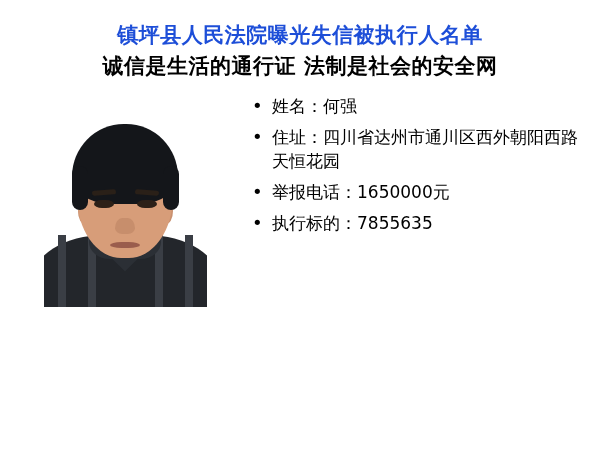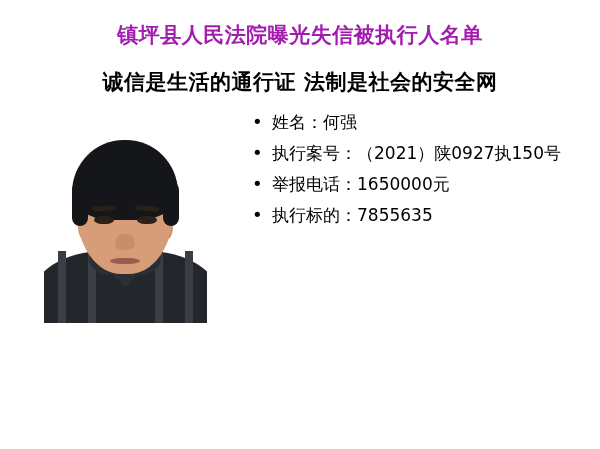--- a/index.html
+++ b/index.html
@@ -21,31 +21,31 @@
     box-sizing: border-box;
   }
   .title-block {
     padding-top: 22px;
     text-align: center;
     line-height: 1.28;
   }
   .title-line-1 {
     font-size: 21px;
     font-weight: 700;
-    color: #a21caf;
+    color: #1d4ed8;
     letter-spacing: 0.5px;
     white-space: nowrap;
   }
   .title-line-2 {
     font-size: 21px;
     font-weight: 700;
     color: #000000;
     letter-spacing: 0.5px;
     white-space: nowrap;
-    margin-top: 20px;
+    margin-top: 4px;
   }
   .content {
     display: flex;
     flex-direction: row;
     align-items: flex-start;
     margin-top: 14px;
   }
   .photo-col {
     width: 250px;
     display: flex;
@@ -261,21 +261,21 @@
         <div class="p-mouth"></div>
       </div>
     </div>
 
     <div class="info-col">
       <ul class="info-list">
         <li>
           <span class="label">姓名：</span><span class="value">何强</span>
         </li>
         <li>
-          <span class="label">执行案号：</span><span class="value">（2021）陕0927执150号</span>
+          <span class="label">住址：</span><span class="value">四川省达州市通川区西外朝阳西路天恒花园</span>
         </li>
         <li>
           <span class="label">举报电话：</span><span class="value">1650000元</span>
         </li>
         <li>
           <span class="label">执行标的：</span><span class="value">7855635</span>
         </li>
       </ul>
     </div>
 

